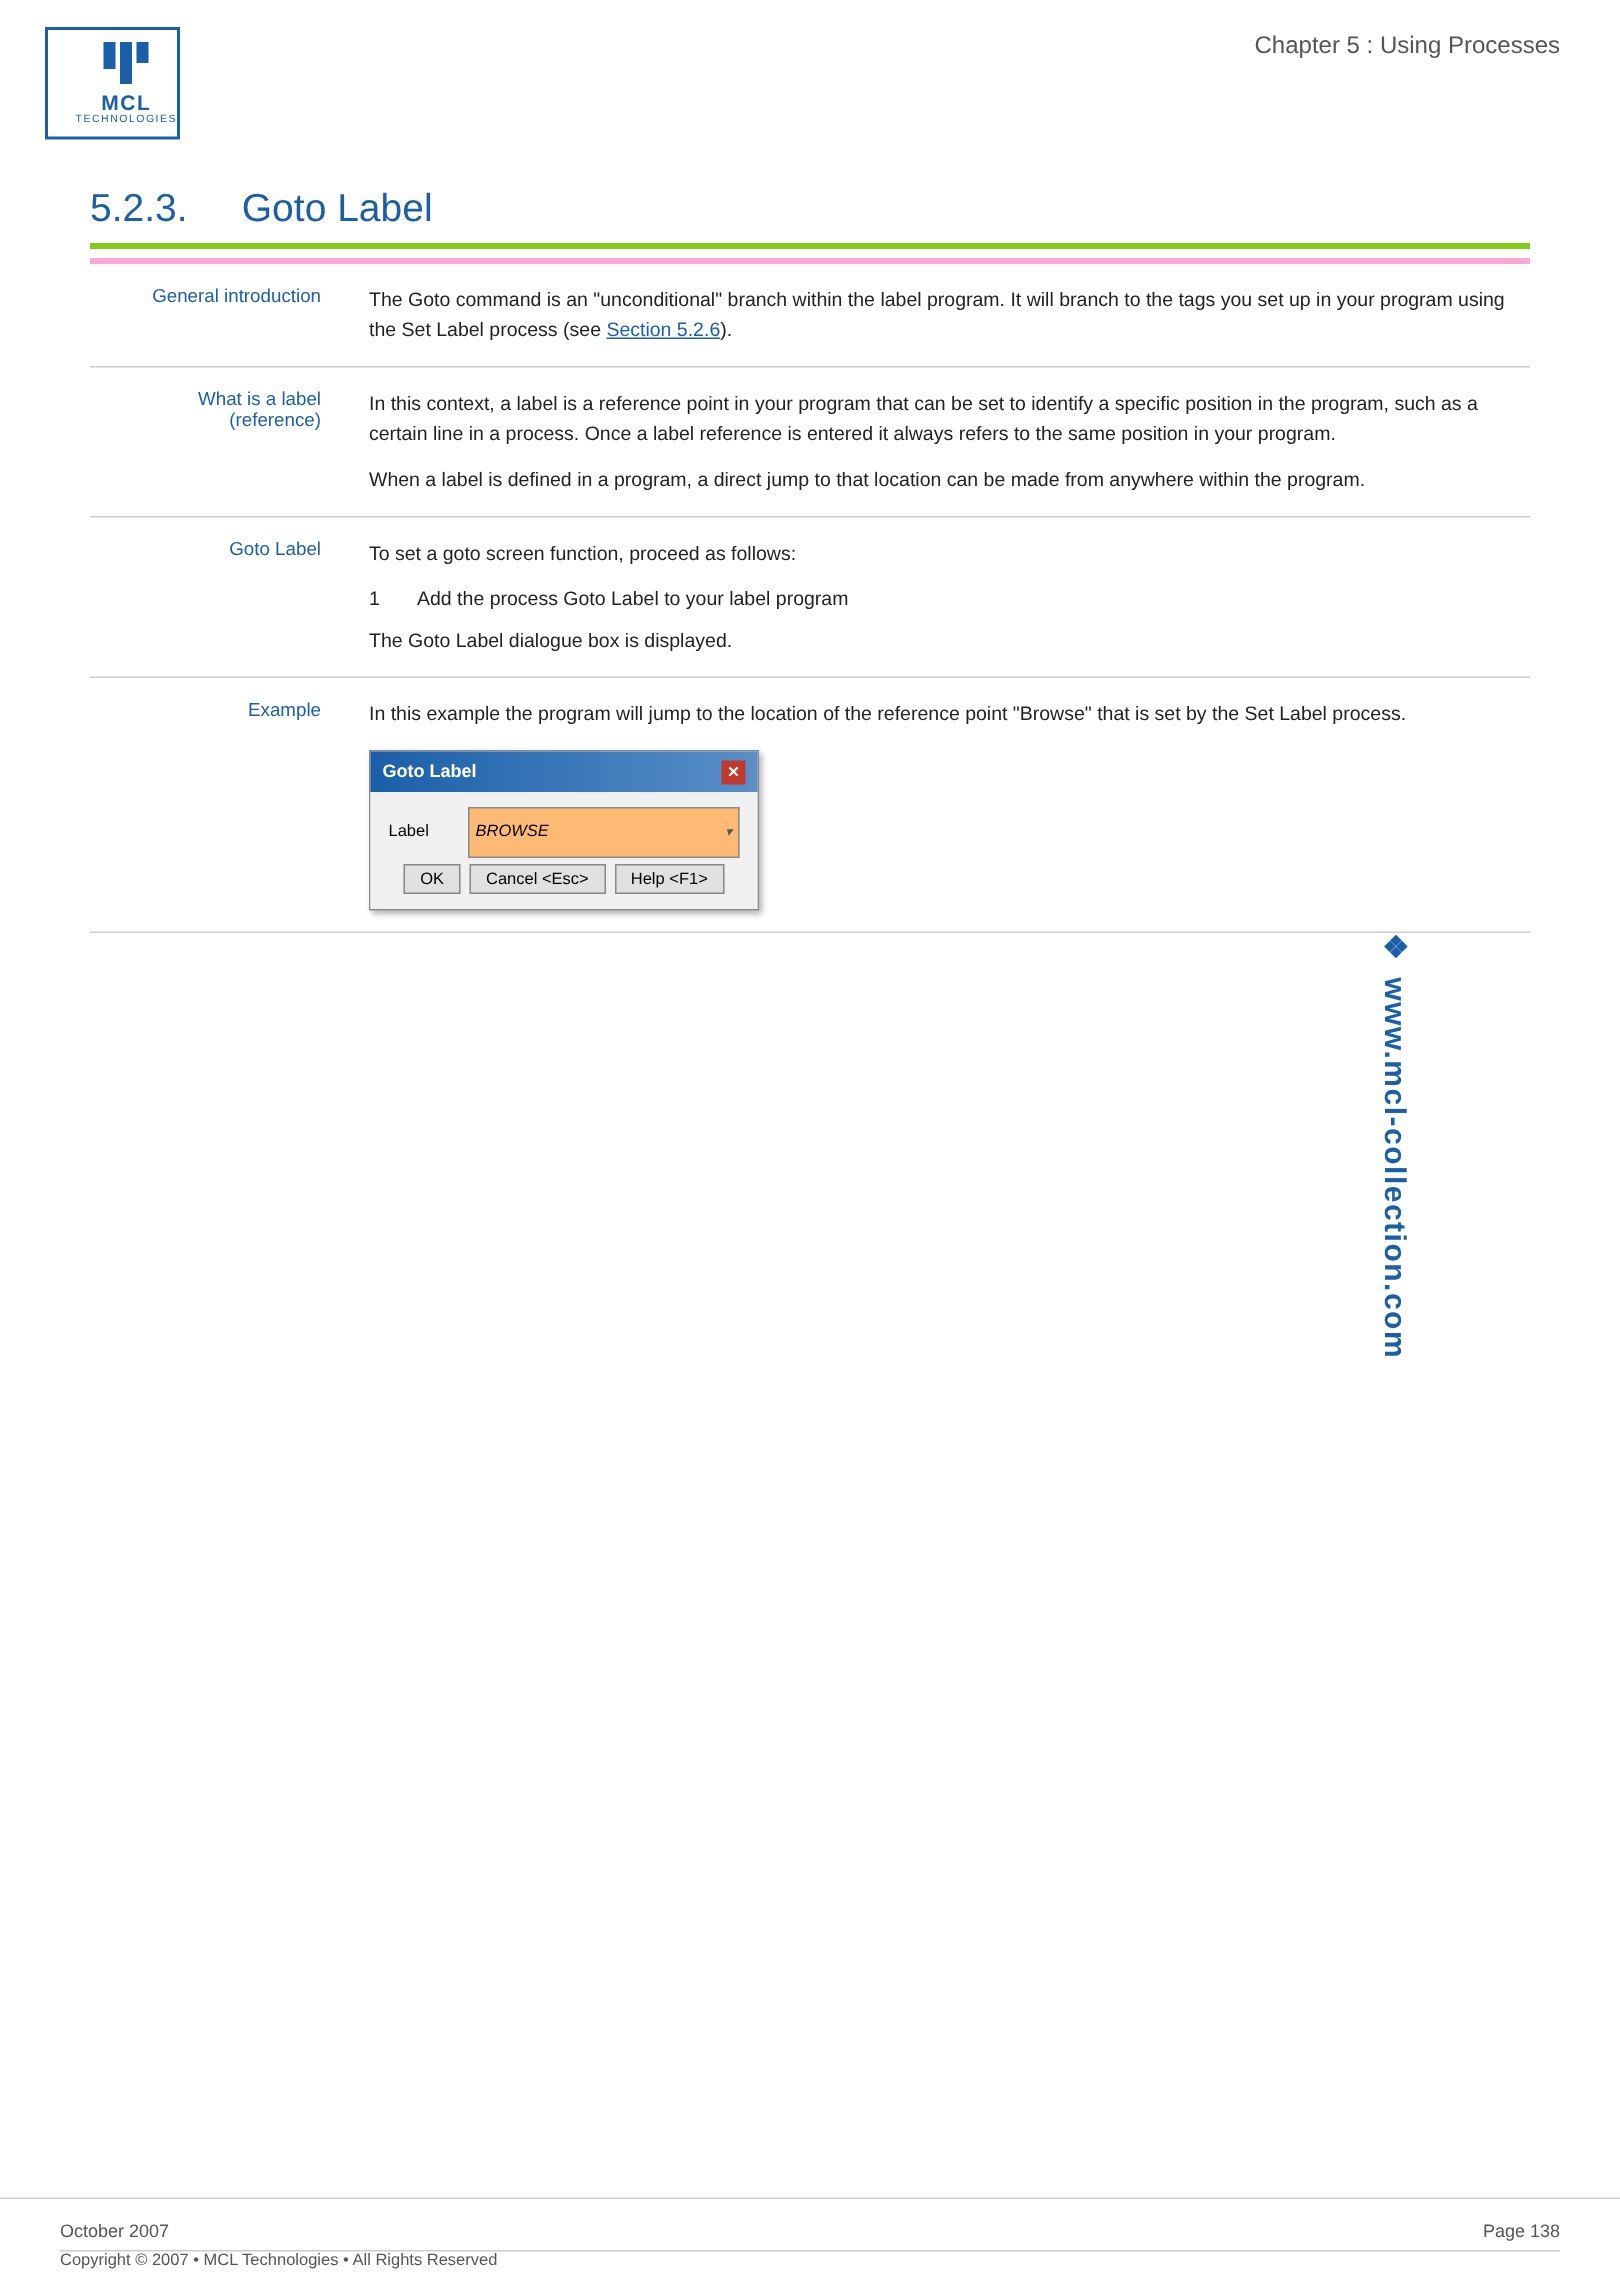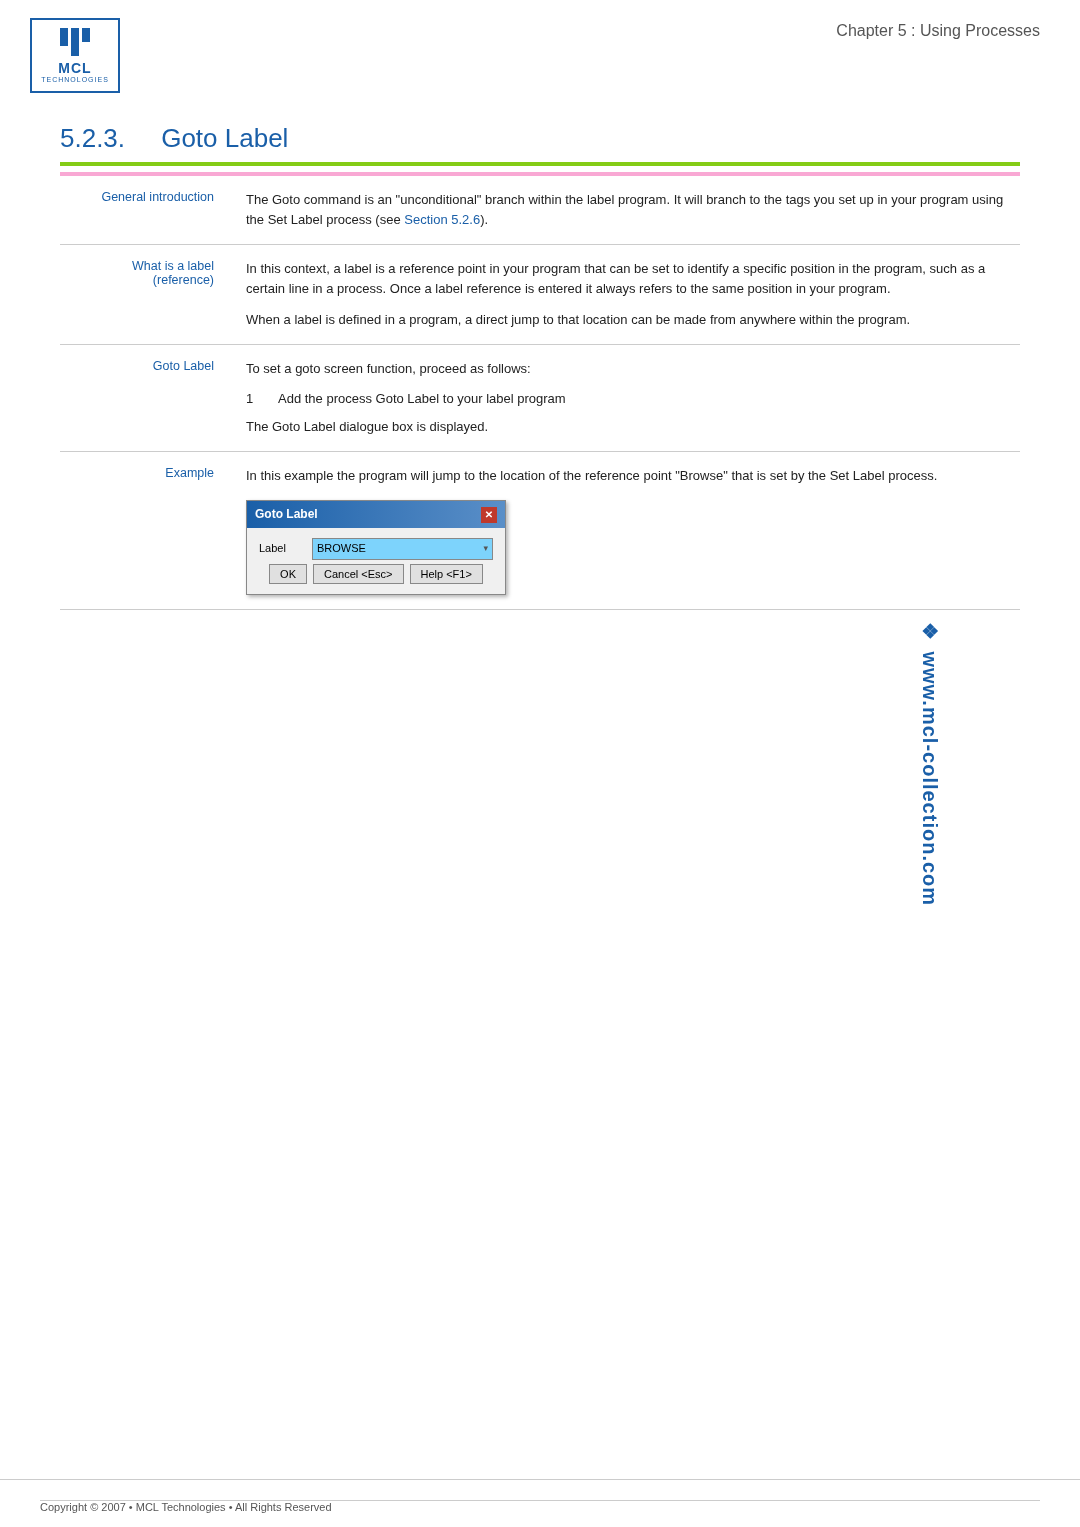--- a/index.html
+++ b/index.html
@@ -22,21 +22,21 @@
       padding: 18px 40px 10px 30px;
       border-bottom: none;
     }
 
     .logo-box {
       width: 90px;
       height: 75px;
       border: 2px solid #1a5fa8;
       display: flex;
       flex-direction: column;
-      align-items: center;
+      align-items: flex-end;
       justify-content: center;
       position: relative;
     }
 
     .logo-inner {
       display: flex;
       flex-direction: column;
       align-items: center;
     }
 
@@ -125,20 +125,21 @@
     .content-col p {
       margin-bottom: 10px;
     }
 
     .content-col p:last-child {
       margin-bottom: 0;
     }
 
     .link-blue {
       color: #1a5fa8;
+      text-decoration: underline;
     }
 
     .step-list {
       margin: 4px 0 8px 0;
     }
 
     .step-item {
       display: flex;
       gap: 16px;
       margin-bottom: 4px;
@@ -203,27 +204,28 @@
 
     .dialog-label {
       font-size: 11px;
       color: #000;
       min-width: 35px;
     }
 
     .dialog-input {
       flex: 1;
       border: 1px solid #888;
-      background: #7dd3fc;
+      background: #fdba74;
       padding: 2px 4px;
       font-size: 11px;
       display: flex;
       align-items: center;
       justify-content: space-between;
-      height: 22px;
+      height: 34px;
+      font-style: italic;
     }
 
     .dialog-input-value {
       color: #000;
       font-size: 11px;
     }
 
     .dialog-dropdown-arrow {
       color: #555;
       font-size: 9px;
@@ -379,14 +381,18 @@
     </tbody>
   </table>
 </div>
 
 <div style="position: absolute; right: 8px; top: 50%; transform: translateY(-50%) rotate(90deg); font-size: 20px; color: #1a5fa8; font-weight: bold; white-space: nowrap; letter-spacing: 1px;">
   <span style="margin-right:4px;">❖</span>
   <span>www.mcl-collection.com</span>
 </div>
 
 <div class="footer">
+  <div class="footer-main">
+    <span>October 2007</span>
+    <span>Page 138</span>
+  </div>
   <div class="footer-copyright">Copyright © 2007 • MCL Technologies • All Rights Reserved</div>
 </div>
 
 </body></html>

